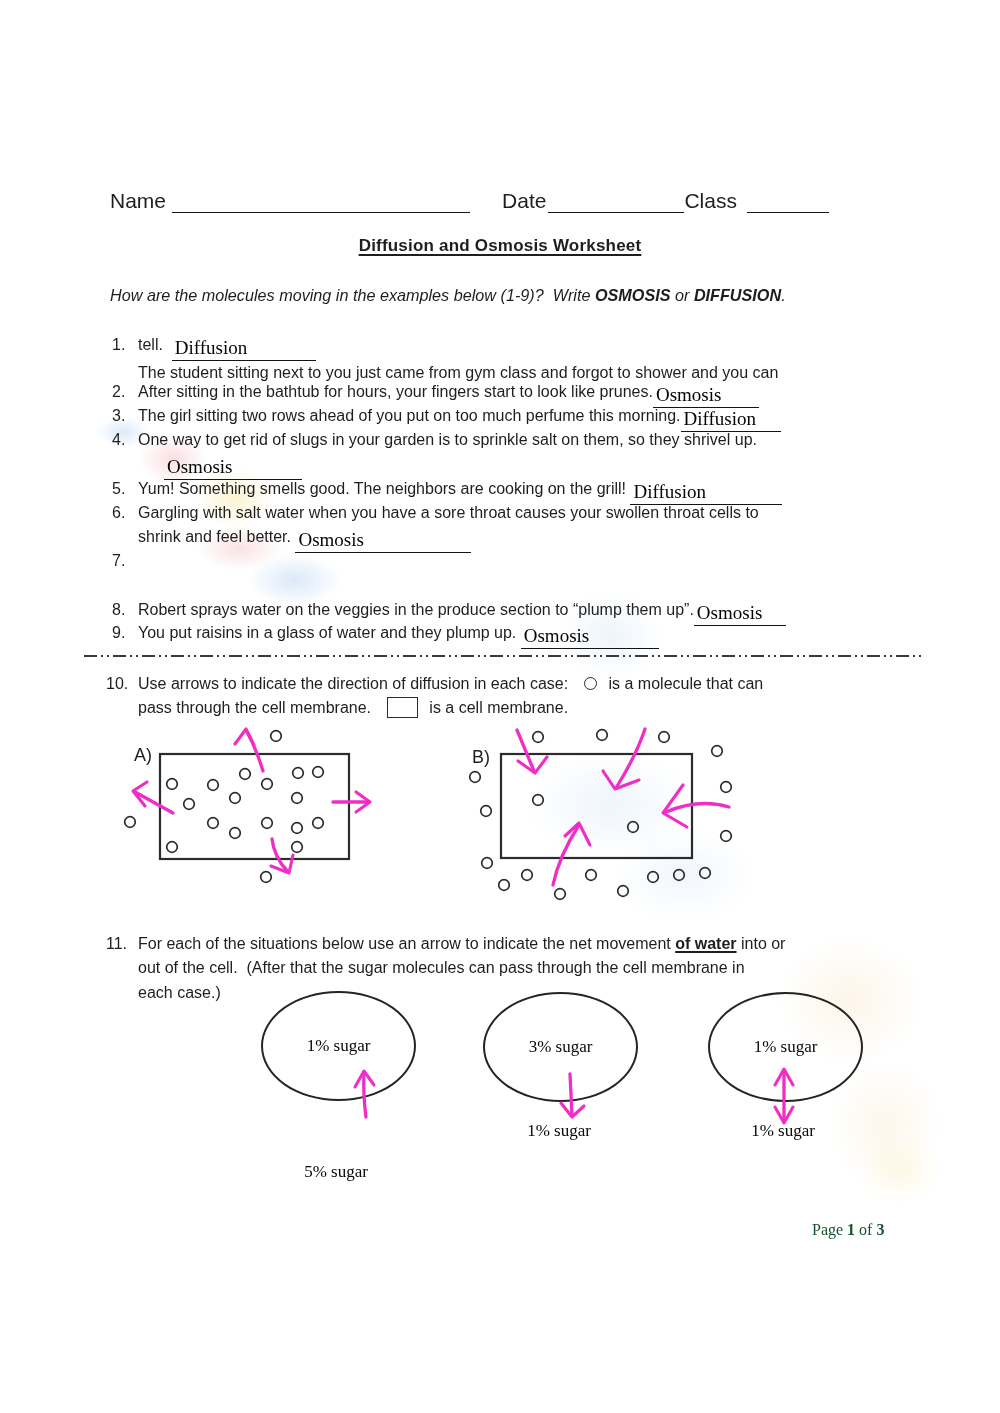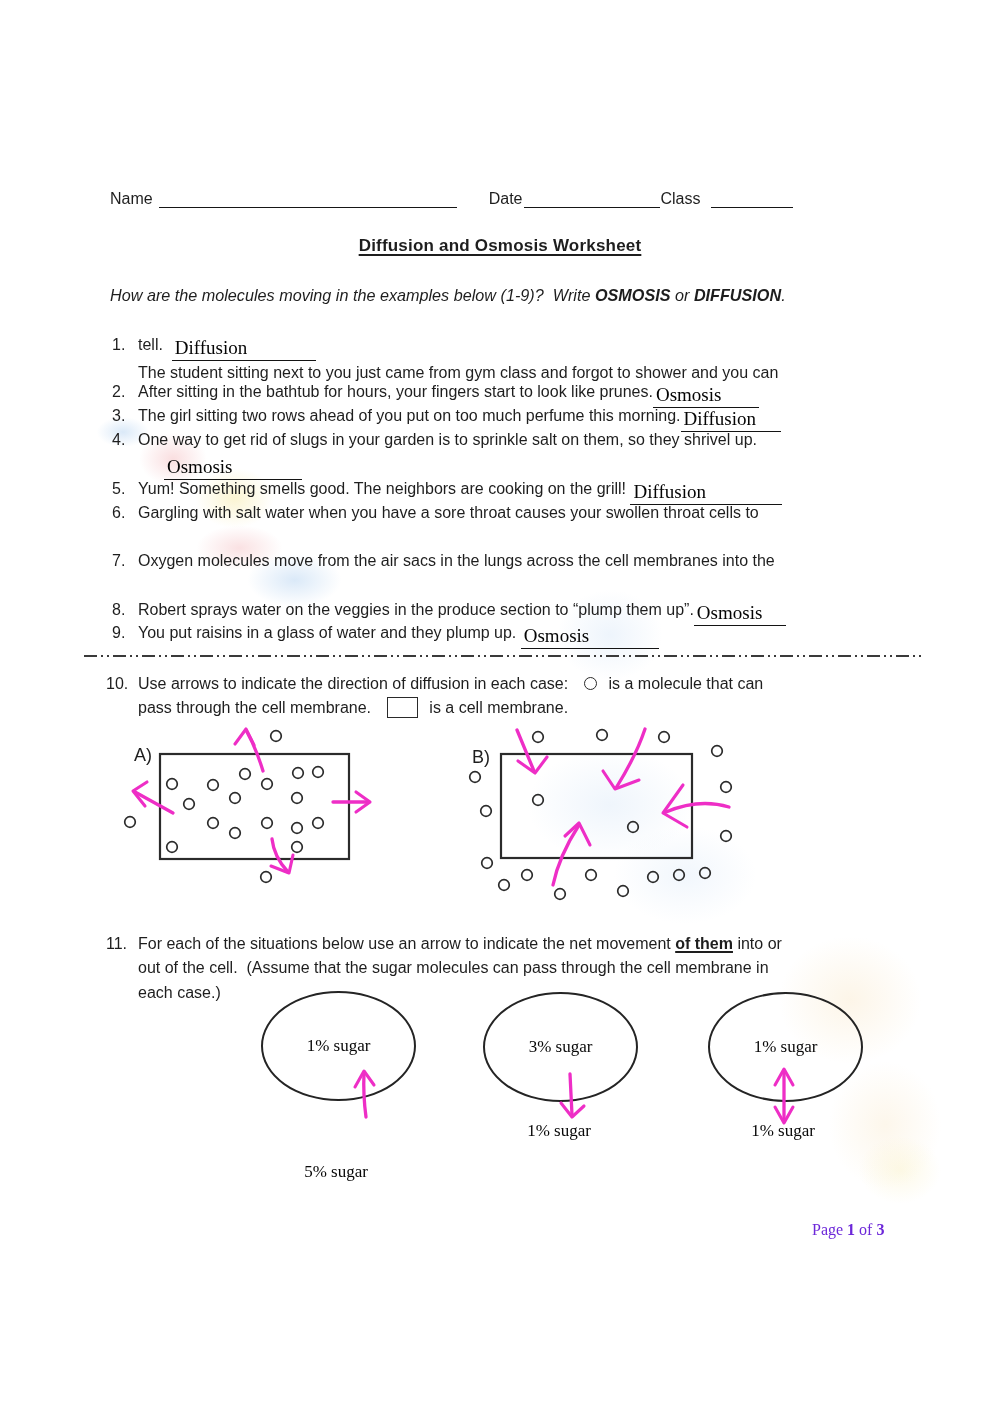--- a/index.html
+++ b/index.html
@@ -2,21 +2,21 @@
 <html><head>
 <meta charset="utf-8">
 <style>
   html,body{margin:0;padding:0;background:#ffffff;}
   .page{position:relative;width:1000px;height:1413px;background:#fff;overflow:hidden;
         font-family:"Liberation Sans",sans-serif;color:#1e1e1e;}
   .layer{position:absolute;inset:0;}
   .blob{position:absolute;border-radius:50%;pointer-events:none;}
   .content{position:absolute;inset:0;z-index:2;}
   
-  .header-row{position:absolute;left:110px;top:189px;display:flex;align-items:flex-end;font-size:16px;white-space:pre;}
+  .header-row{position:absolute;left:110px;top:189px;display:flex;align-items:flex-end;font-size:21px;white-space:pre;}
   .blank{display:inline-block;border-bottom:1.8px solid #161616;height:18px;}
   
   .title{position:absolute;top:236px;left:0;width:1000px;text-align:center;font-size:17px;font-weight:bold;
          text-decoration:underline;text-decoration-thickness:1.5px;text-underline-offset:3px;letter-spacing:.2px;}
   .intro{position:absolute;top:286px;left:110px;width:800px;font-size:16.2px;font-style:italic;white-space:pre;}
   .intro .bi{font-weight:bold;}
   
   .q{position:absolute;left:108px;width:810px;padding-left:30px;font-size:16px;line-height:24.4px;}
   .qnum{position:absolute;left:4px;top:0;}
   .qnum.wide{left:-2px;}
@@ -30,21 +30,21 @@
   .divider{position:absolute;left:84px;top:655px;width:838px;height:2.4px;
      background:repeating-linear-gradient(90deg,#3a3a3a 0 13px,transparent 13px 17px,#3a3a3a 17px 19.5px,transparent 19.5px 23px,#3a3a3a 23px 25.5px,transparent 25.5px 29px);}
   
   svg.overlay{position:absolute;inset:0;z-index:3;pointer-events:none;}
   .diag-label{position:absolute;font-size:18px;}
   
   .cell{position:absolute;width:151px;height:106px;border:2px solid #242424;border-radius:50%;}
   .cell-inside{position:absolute;left:50%;top:50%;transform:translate(-50%,-50%);
       font-family:"Liberation Serif",serif;font-size:17px;color:#080808;white-space:nowrap;}
   .cell-below{position:absolute;width:140px;text-align:center;font-family:"Liberation Serif",serif;font-size:17px;color:#080808;}
-  .footer{position:absolute;left:812px;top:1221px;font-family:"Liberation Serif",serif;font-size:16px;color:#6d28d9;white-space:pre;}
+  .footer{position:absolute;left:812px;top:1221px;font-family:"Liberation Serif",serif;font-size:16px;color:#14532d;white-space:pre;}
   .footer b{font-weight:bold;}
 </style>
 </head>
 <body>
 
 <div class="page">
 
   <div class="layer">
     <div class="blob" style="left:88px;top:412px;width:70px;height:40px;background:radial-gradient(closest-side,#bcd7f2,transparent 75%);opacity:.55;"></div>
     <div class="blob" style="left:128px;top:424px;width:90px;height:70px;background:radial-gradient(closest-side,#f5c3c6,transparent 75%);opacity:.55;"></div>
@@ -93,42 +93,42 @@
           <div class="qline"><span>One way to get rid of slugs in your garden is to sprinkle salt on them, so they shrivel up.</span></div>
           <div class="qline"><span class="spacer" style="width: 26px;"></span><span class="ans" style="min-width: 132px;">Osmosis</span></div>
         </div>
         <div class="q" style="top: 477px;">
           <span class="qnum">5.</span>
           <div class="qline"><span>Yum! Something smells good. The neighbors are cooking on the grill! </span><span class="ans" style="min-width: 146px;">Diffusion</span></div>
         </div>
         <div class="q" style="top: 501px;">
           <span class="qnum">6.</span>
           <div class="qline"><span>Gargling with salt water when you have a sore throat causes your swollen throat cells to</span></div>
+          <div class="qline"><span>shrink and feel better. </span><span class="ans" style="min-width: 170px;">Osmosis</span></div>
         </div>
         <div class="q" style="top: 549px;">
           <span class="qnum">7.</span>
-          <div class="qline"><span>Oxygen molecules move from the air sacs in the lungs across the cell membranes into the</span></div>
         </div>
         <div class="q" style="top: 598px;">
           <span class="qnum">8.</span>
           <div class="qline"><span>Robert sprays water on the veggies in the produce section to “plump them up”.</span><span class="ans" style="min-width: 86px;">Osmosis</span></div>
         </div>
         <div class="q" style="top: 621px;">
           <span class="qnum">9.</span>
           <div class="qline"><span>You put raisins in a glass of water and they plump up. </span><span class="ans" style="min-width: 132px;">Osmosis</span></div>
         </div>
         <div class="q" style="top: 672px;">
           <span class="qnum wide">10.</span>
           <div class="qline"><span>Use arrows to indicate the direction of diffusion in each case:  </span><span class="mol"></span><span> is a molecule that can</span></div>
           <div class="qline"><span>pass through the cell membrane.  </span><span class="mem"></span><span> is a cell membrane.</span></div>
         </div>
         <div class="q" style="top: 916px; margin-top: 16px;">
           <span class="qnum wide">11.</span>
-          <div class="qline"><span>For each of the situations below use an arrow to indicate the net movement </span><span class="bold-u">of them</span><span> into or</span></div>
-          <div class="qline"><span>out of the cell.  (Assume that the sugar molecules can pass through the cell membrane in</span></div>
+          <div class="qline"><span>For each of the situations below use an arrow to indicate the net movement </span><span class="bold-u">of water</span><span> into or</span></div>
+          <div class="qline"><span>out of the cell.  (After that the sugar molecules can pass through the cell membrane in</span></div>
           <div class="qline"><span>each case.)</span></div>
         </div>
       </div>
 
     <div class="divider"></div>
 
     <div class="diag-label" style="left:134px;top:745px;">A)</div>
     <div class="diag-label" style="left:472px;top:747px;">B)</div>
 
     <div id="cells">

